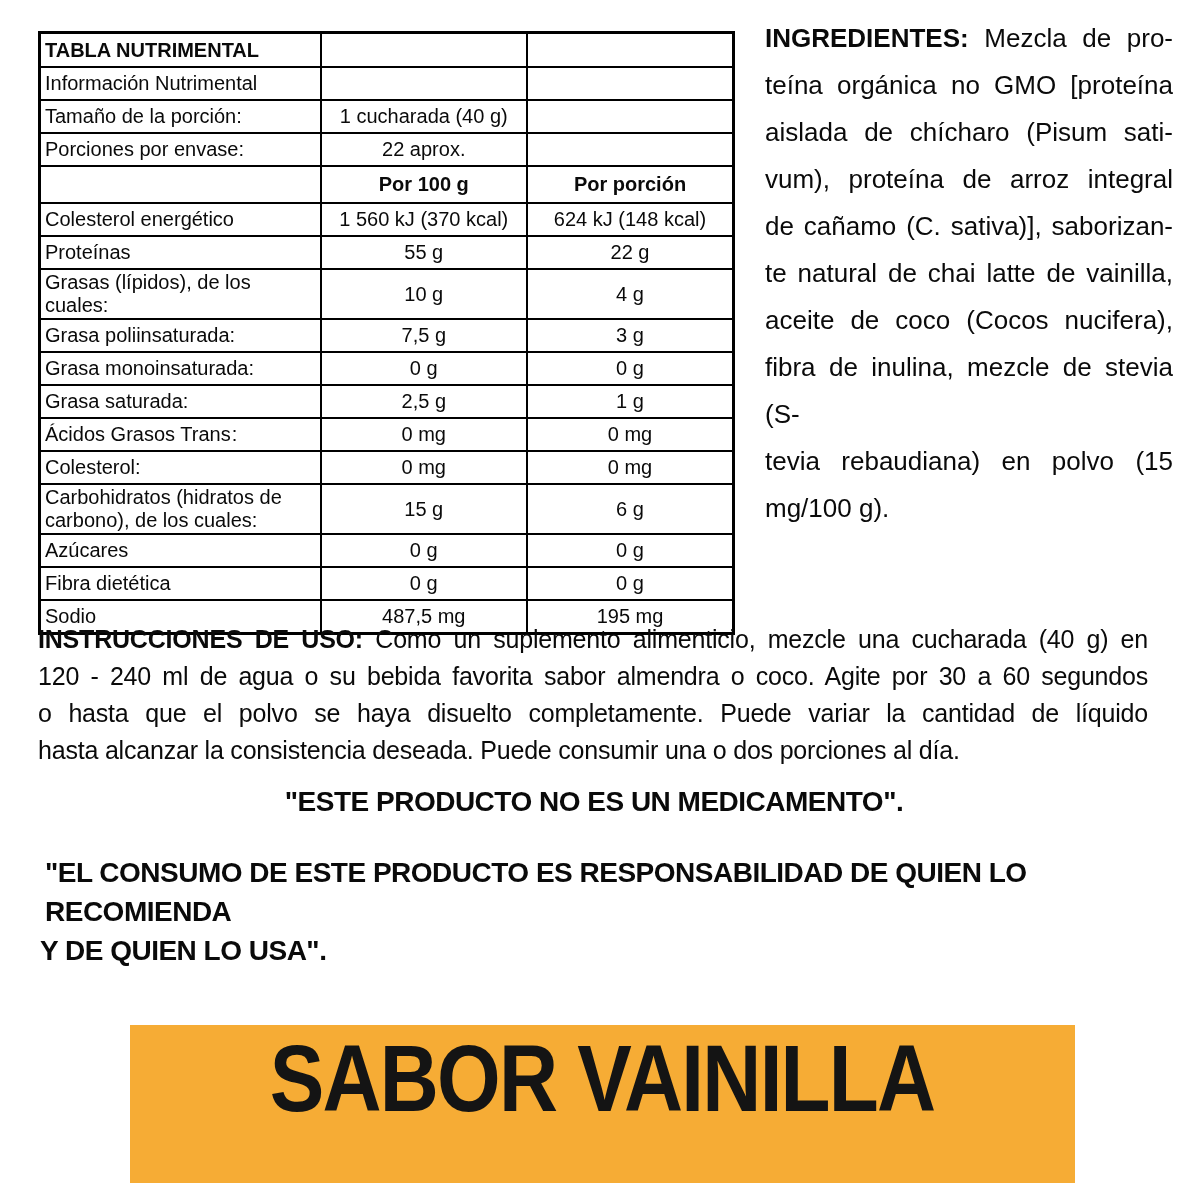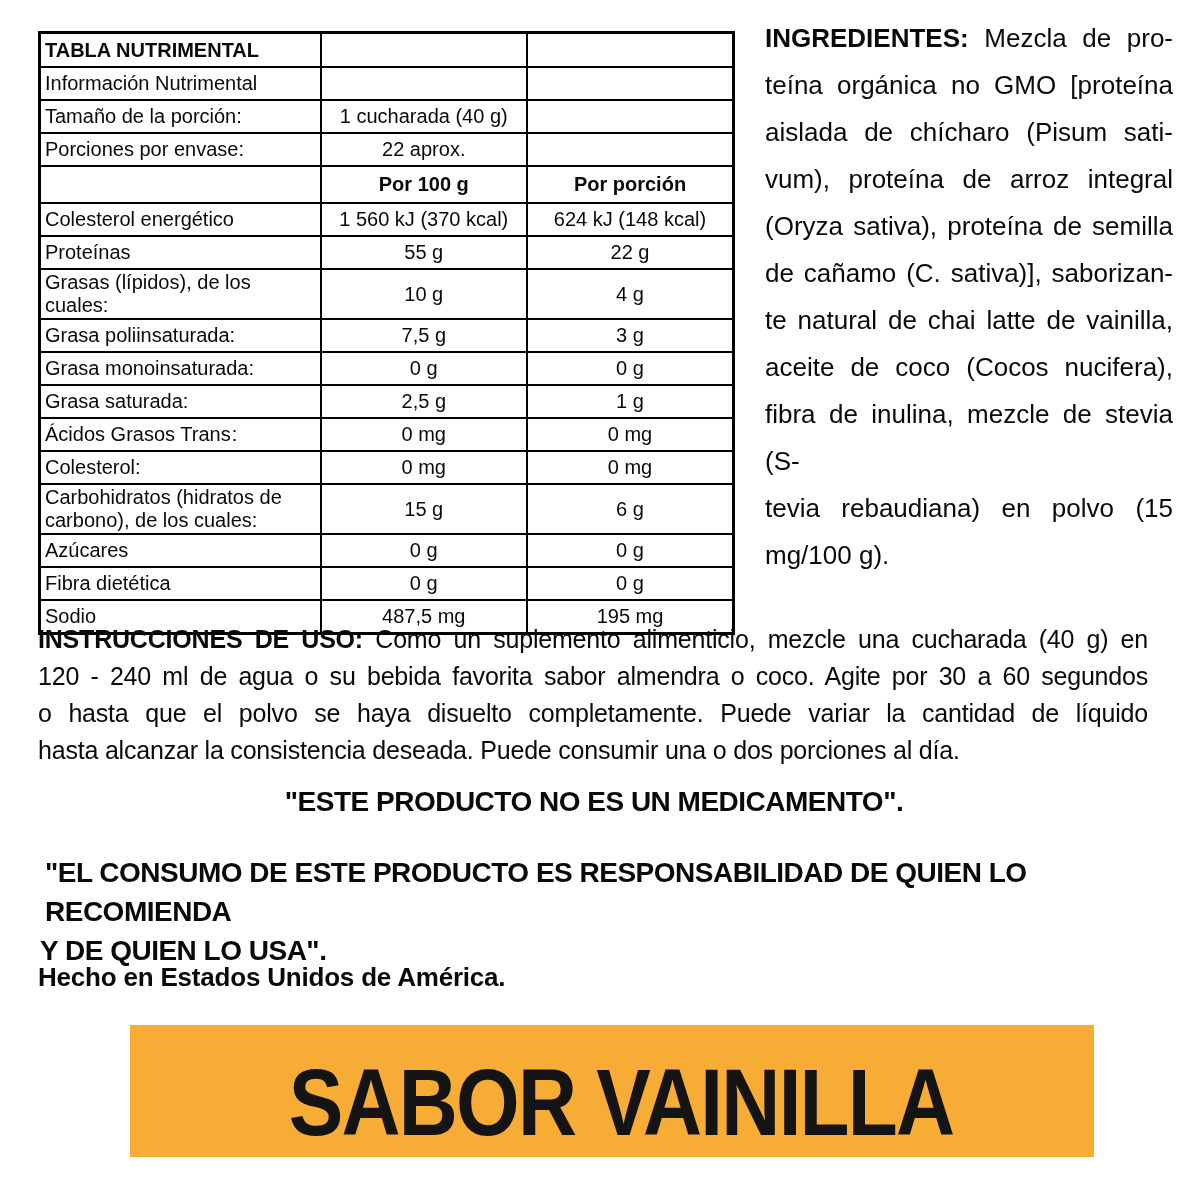--- a/index.html
+++ b/index.html
@@ -55,22 +55,22 @@
     font-weight:bold; font-size:28px; line-height:39px; letter-spacing:-0.5px;
   }
   .disclaimer2 .line1 { padding-left:5px; }
   .origin {
     position:absolute; left:38px; top:962px;
     font-weight:bold; font-size:26px; letter-spacing:-0.2px;
   }
 
   
   .banner {
-    position:absolute; left:130px; top:1025px; width:945px; height:132px;
-    display:flex; align-items:flex-end; justify-content:center;padding-left:19px;
+    position:absolute; left:130px; top:1025px; width:945px; height:158px;
+    display:flex; align-items:flex-start; justify-content:center;
   }
   .banner-text {
     font-weight:bold; font-size:94px; letter-spacing:-2px; white-space:nowrap;
     transform:scaleX(0.87); transform-origin:center center;
   }
 </style>
 </head>
 <body>
 
 <div class="page">
@@ -170,21 +170,20 @@
       </tr>
     </tbody>
       </table>
   </div>
 
   <div class="ingredients">
     <div class="jl"><b>INGREDIENTES:</b><span> Mezcla de pro-</span></div>
     <div class="jl">teína orgánica no GMO [proteína</div>
     <div class="jl">aislada de chícharo (Pisum sati-</div>
     <div class="jl">vum), proteína de arroz integral</div>
-    <div class="jl">(Oryza sativa), proteína de semilla</div>
     <div class="jl">de cañamo (C. sativa)], saborizan-</div>
     <div class="jl">te natural de chai latte de vainilla,</div>
     <div class="jl">aceite de coco (Cocos nucifera),</div>
     <div class="jl">fibra de inulina, mezcle de stevia (S-</div>
     <div class="jl">tevia rebaudiana) en polvo (15</div>
     <div class="jl-last">mg/100 g).</div>
   </div>
 
   <div class="instructions">
     <div class="jl"><b>INSTRUCCIONES DE USO:</b><span> Como un suplemento alimenticio, mezcle una cucharada (40 g) en</span></div>
@@ -193,19 +192,18 @@
     <div class="jl-last">hasta alcanzar la consistencia deseada. Puede consumir una o dos porciones al día.</div>
   </div>
 
   <div class="disclaimer1">"ESTE PRODUCTO NO ES UN MEDICAMENTO".</div>
 
   <div class="disclaimer2">
     <div class="line1">"EL CONSUMO DE ESTE PRODUCTO ES RESPONSABILIDAD DE QUIEN LO RECOMIENDA</div>
     <div>Y DE QUIEN LO USA".</div>
   </div>
 
-  <div class="origin">Hecho en Estados Unidos de América.</div>
 
   <div class="banner" style="background-color: rgb(246, 172, 53);">
     <div class="banner-text" style="color: rgb(20, 20, 20);">SABOR VAINILLA</div>
   </div>
 
 </div>
 
 </body></html>

